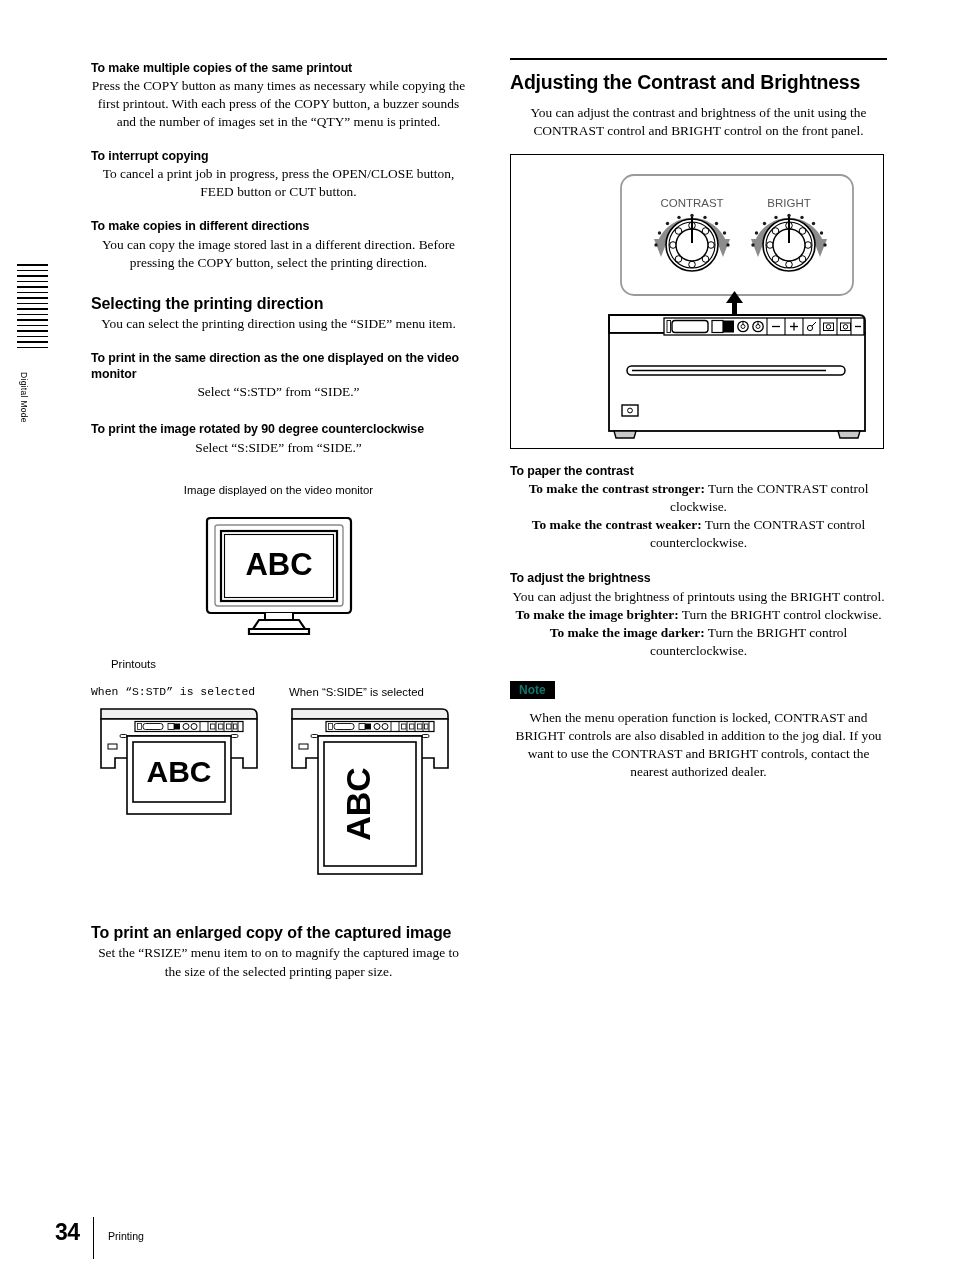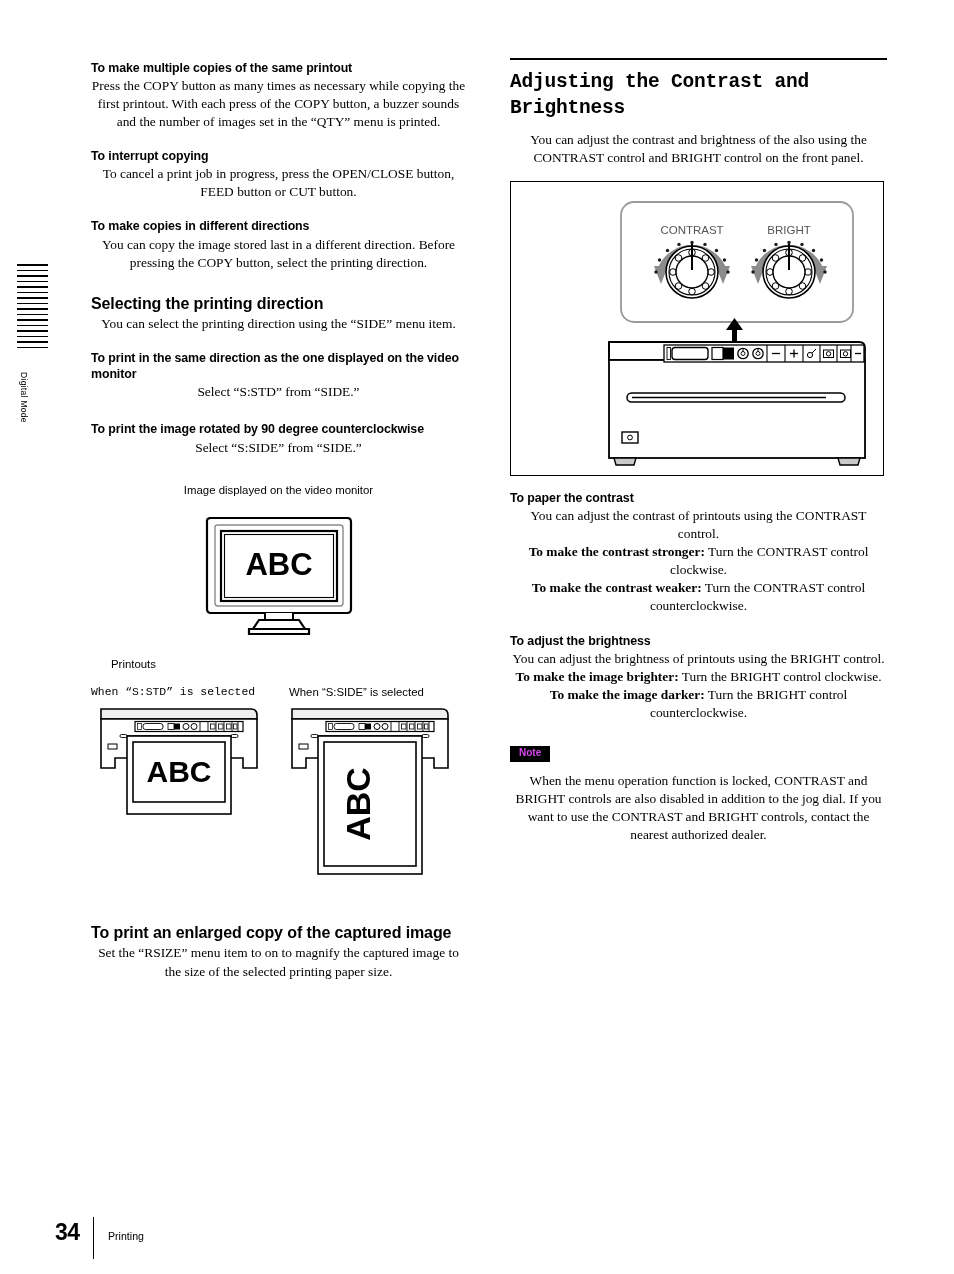--- a/index.html
+++ b/index.html
@@ -66,21 +66,21 @@
   }
   .col-right {
     position: absolute;
     left: 510px;
     top: 58px;
     width: 377px;
   }
 
   
   h2.sec-title {
-    font-family: Liberation Mono, monospace;
+    font-family: Liberation Sans, sans-serif;
     font-size: 19.5px;
     font-weight: bold;
     line-height: 1.36;
     margin: 0 0 9px 0;
     letter-spacing: -0.2px;
   }
   h3.sub {
     font-family: "Liberation Sans", sans-serif;
     font-size: 16px;
     font-weight: bold;
@@ -110,23 +110,23 @@
   .rule {
     height: 1.6px;
     background: #000;
     margin: 0 0 9px 0;
   }
 
   
   .note-badge {
     display: inline-block;
     background: #000;
-    color: #d946ef;
-    font-family: "Liberation Sans", sans-serif;
-    font-size: 10px;
+    color: #0f766e;
+    font-family: "Liberation Sans", sans-serif;
+    font-size: 12px;
     font-weight: bold;
     padding: 2.5px 9px 3.5px 9px;
     line-height: 1;
     margin-bottom: 10px;
   }
 
   
   .fig-monitor-wrap {
     position: relative;
     margin-top: 6px;
@@ -364,21 +364,21 @@
       <h3 class="sub">To print an enlarged copy of the captured image</h3>
       <p class="body tight">Set the “RSIZE” menu item to on to magnify the captured image to the size of the selected printing paper size.</p>
     </div>
 
   </div>
 
   <div class="col-right">
 
     <div class="rule"></div>
     <h2 class="sec-title">Adjusting the Contrast and Brightness</h2>
-    <p class="body" style="margin-bottom:14px;">You can adjust the contrast and brightness of the also using the CONTRAST control and BRIGHT control on the front panel.</p>
+    <p class="body" style="margin-bottom:14px;">You can adjust the contrast and brightness of the unit using the CONTRAST control and BRIGHT control on the front panel.</p>
 
     <div class="fig-box">
       <svg width="370" height="291" viewBox="0 0 370 291">
 
         <rect x="67" y="20" width="232" height="120" rx="13" ry="13" fill="#fff" stroke="#9a9a9a" stroke-width="1.8"></rect>
 
         <g>
           <text class="svgtext" x="138" y="52" text-anchor="middle" font-size="11.5" fill="#555">CONTRAST</text>
 
           <path d="M107,88 A33,33 0 0 1 169,88" fill="none" stroke="#8c8c8c" stroke-width="7" stroke-linecap="butt"></path>
@@ -503,21 +503,20 @@
           <line x1="78" y1="215.5" x2="272" y2="215.5" stroke="#000" stroke-width="1.6"></line>
 
           <rect x="68" y="250" width="16" height="11" fill="#fff" stroke="#000" stroke-width="1.4"></rect>
           <circle cx="76" cy="255.5" r="2.4" fill="#fff" stroke="#000" stroke-width="1"></circle>
         </g>
       </svg>
     </div>
 
     <div class="blk" style="margin-bottom:18px;">
       <h4 class="run">To paper the contrast</h4>
-      <p class="body tight">You can adjust the contrast of printouts using the CONTRAST control.</p>
       <p class="body tight"><span class="lead">To make the contrast stronger:</span><span> Turn the CONTRAST control clockwise.</span></p>
       <p class="body tight"><span class="lead">To make the contrast weaker:</span><span> Turn the CONTRAST control counterclockwise.</span></p>
     </div>
 
     <div class="blk" style="margin-bottom:20px;">
       <h4 class="run">To adjust the brightness</h4>
       <p class="body tight">You can adjust the brightness of printouts using the BRIGHT control.</p>
       <p class="body tight"><span class="lead">To make the image brighter:</span><span> Turn the BRIGHT control clockwise.</span></p>
       <p class="body tight"><span class="lead">To make the image darker:</span><span> Turn the BRIGHT control counterclockwise.</span></p>
     </div>

